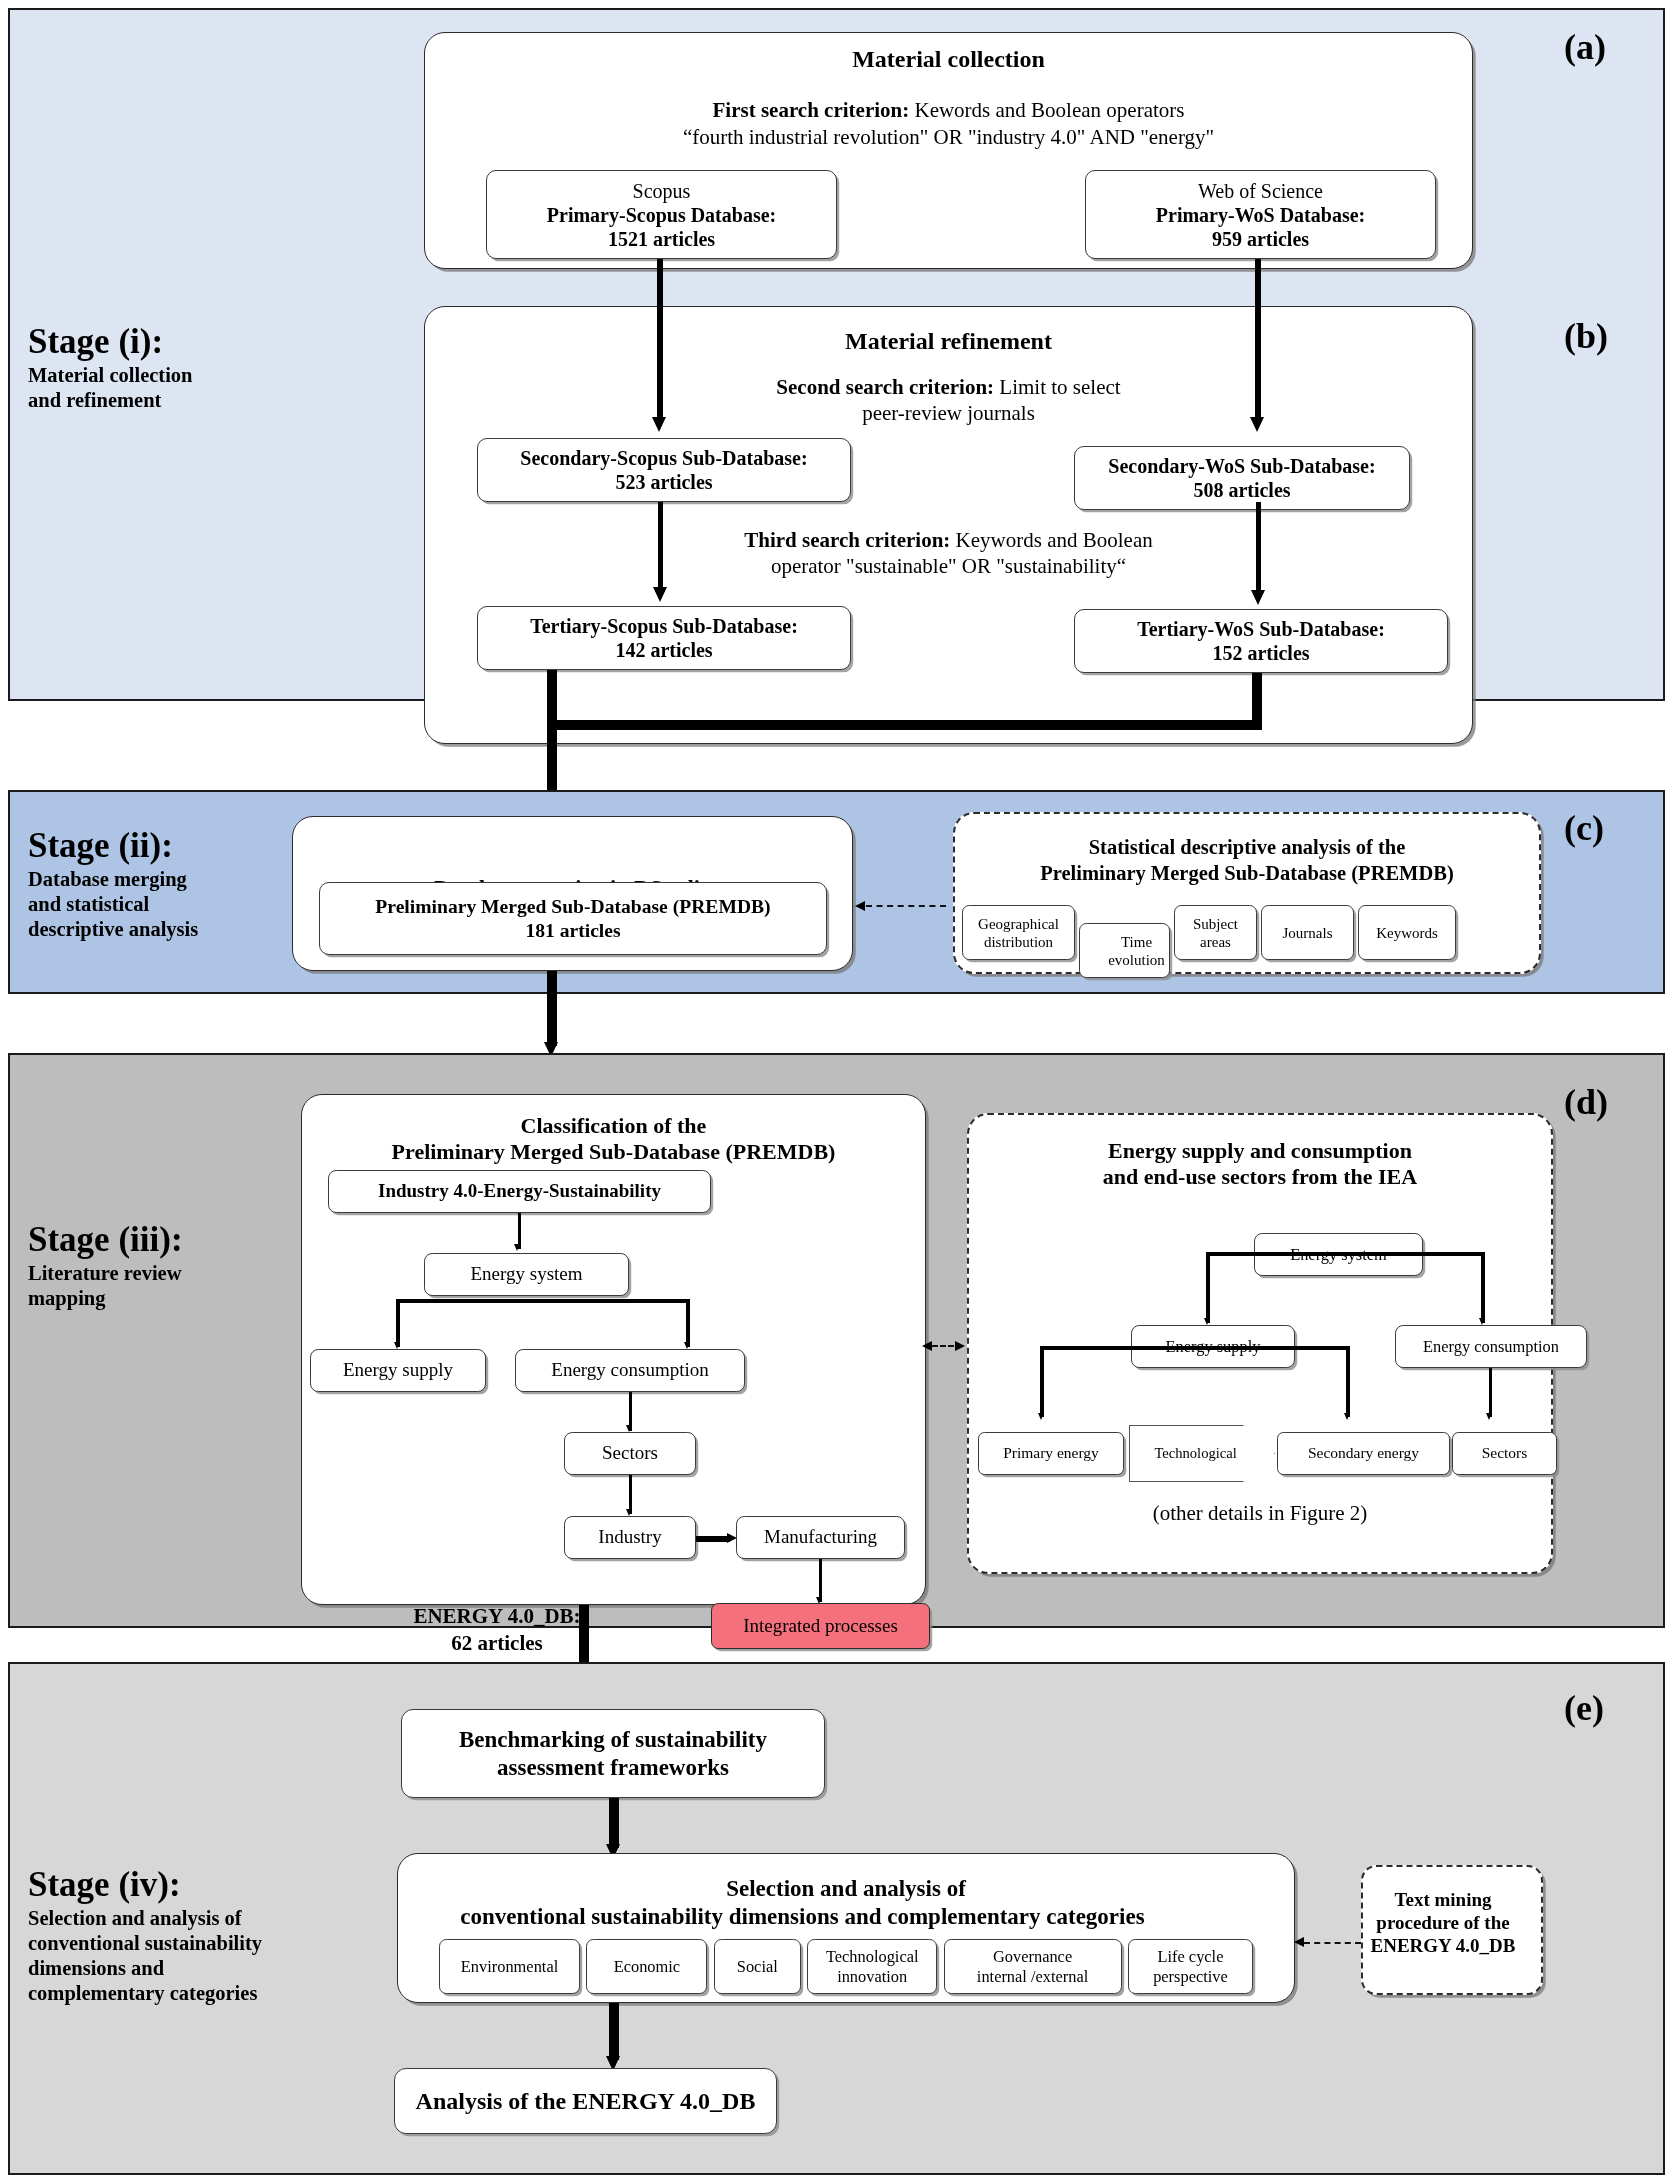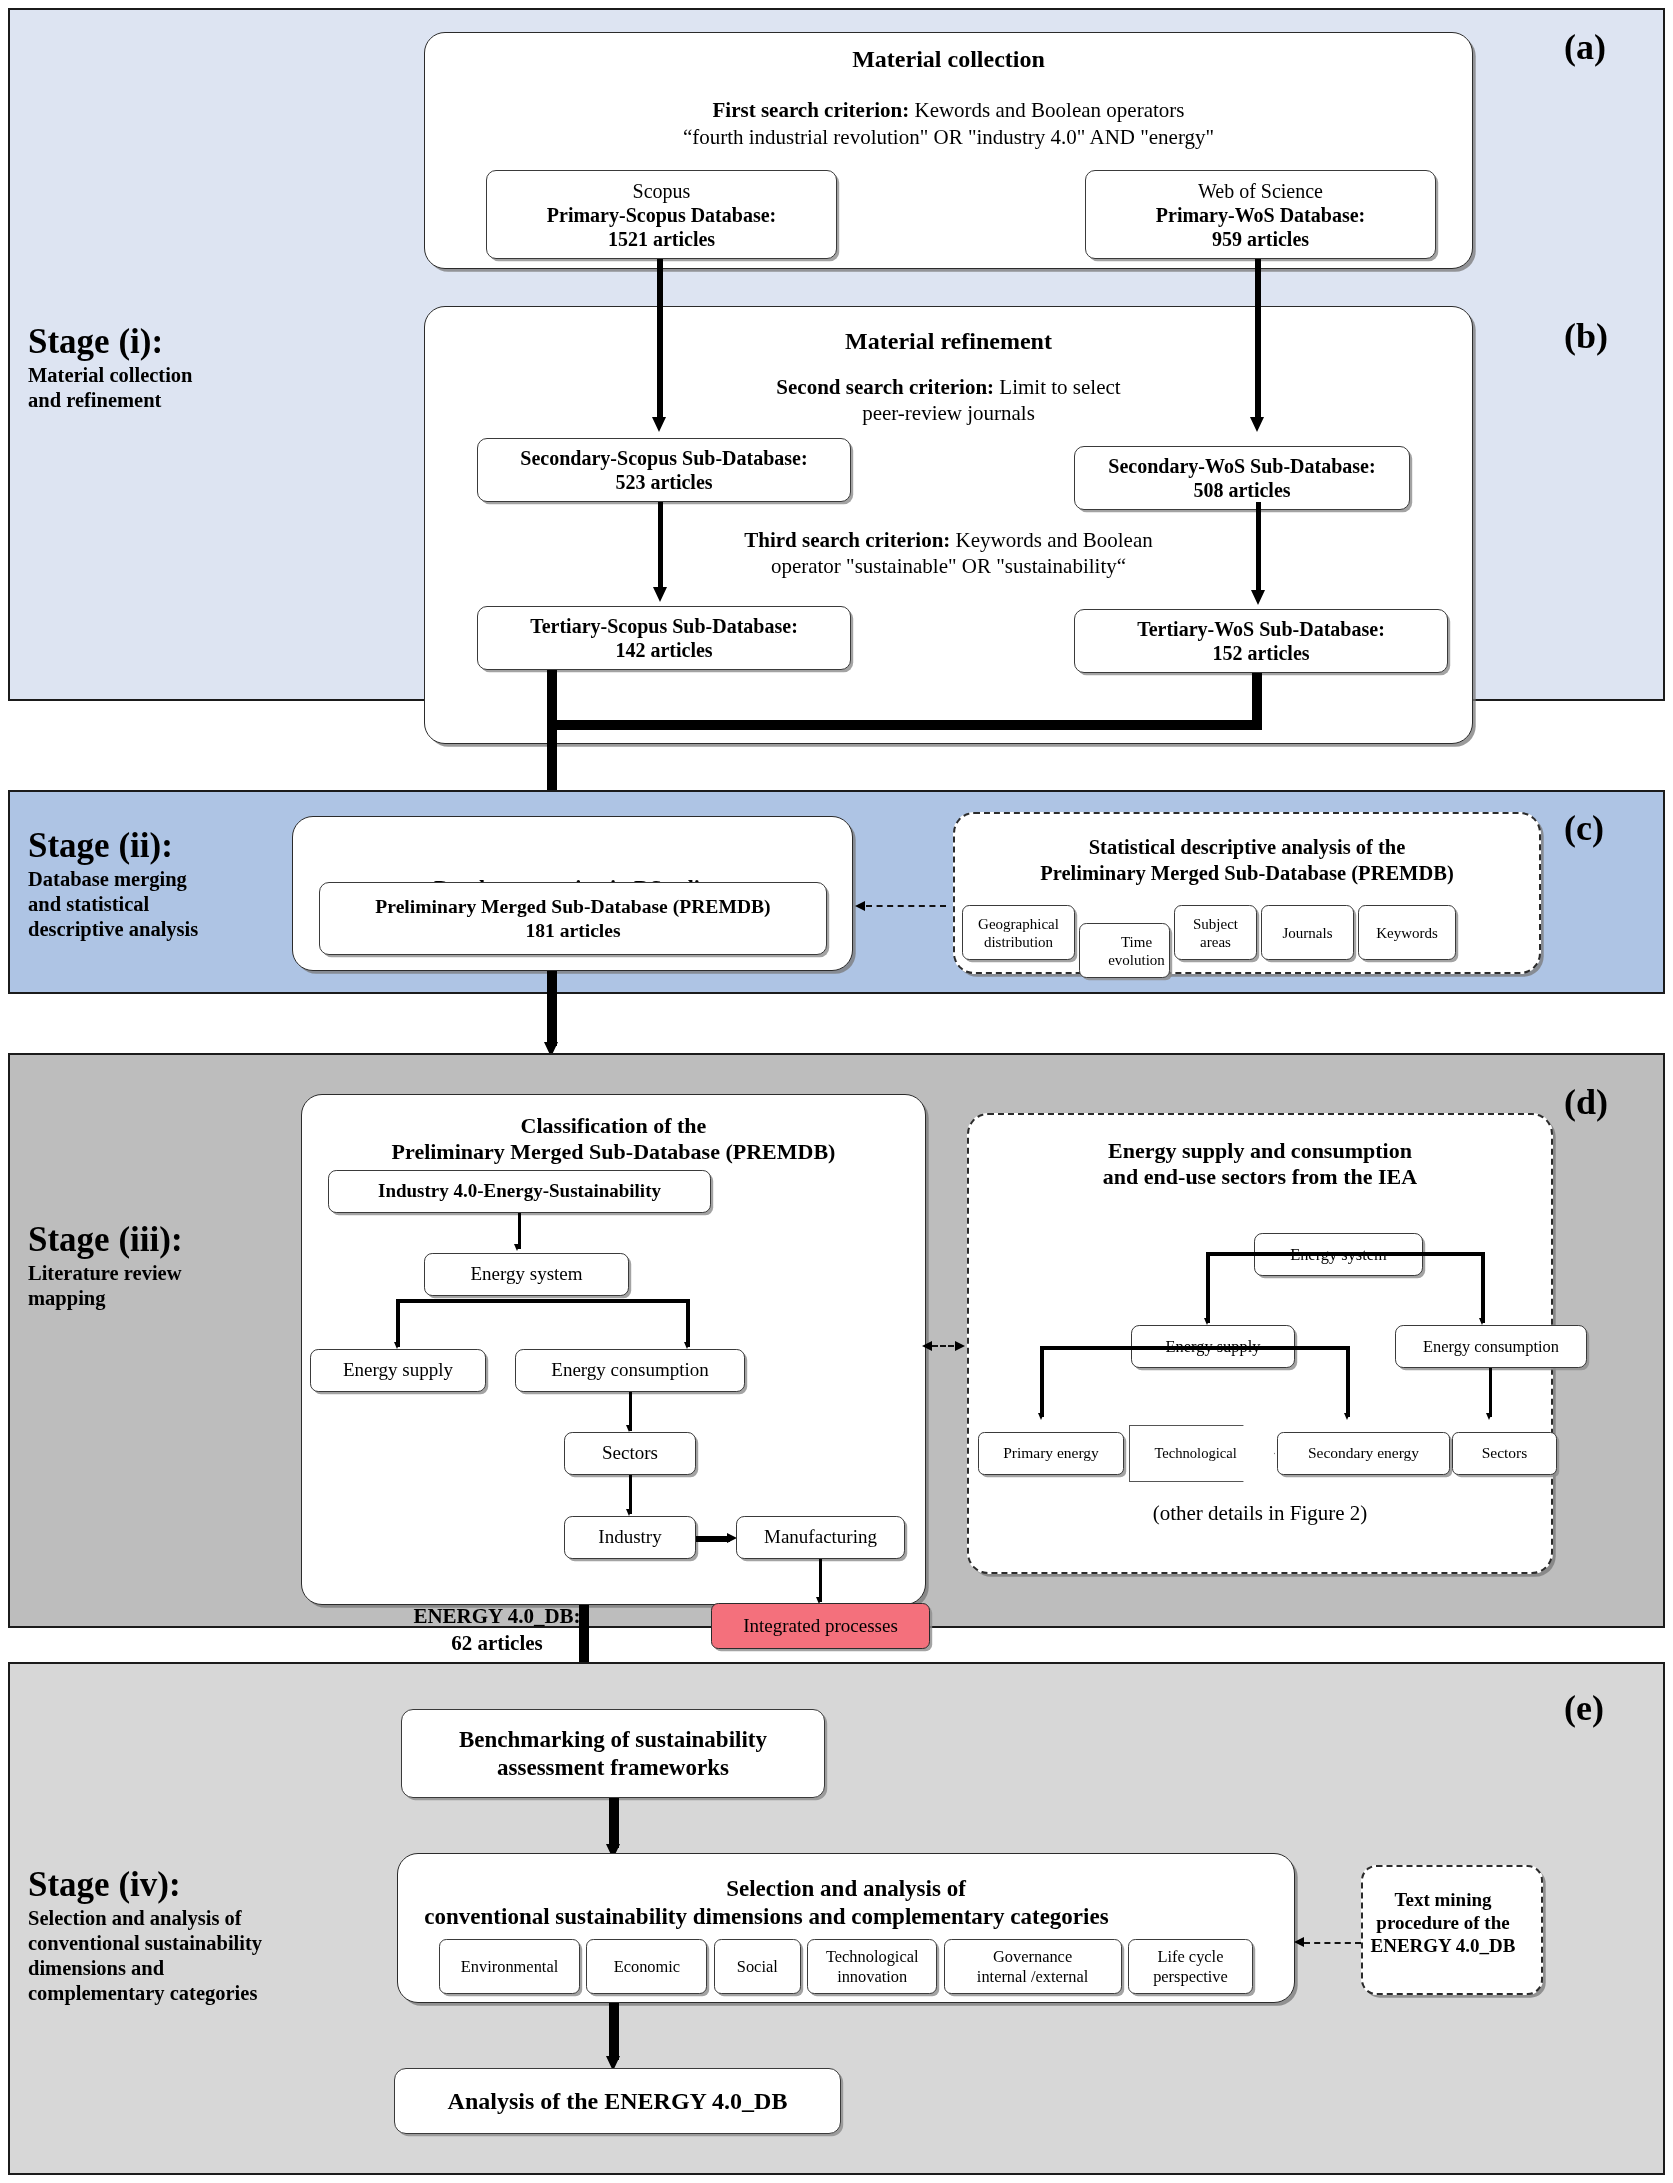--- a/index.html
+++ b/index.html
@@ -343,21 +343,21 @@
       <div>Benchmarking of sustainability</div>
       <div>assessment frameworks</div>
     </div>
   </div>
 
   <div class="vline" style="left:609px;top:1798px;width:10px;height:50px;"></div>
   <div class="arrowhead ah-down" style="left:606px;top:1844px;"></div>
 
   <div class="rbox" style="left:397px;top:1853px;width:898px;height:150px;"></div>
   <div class="b-title" style="left:397px;top:1875px;width:898px;font-size:23px;">Selection and analysis of</div>
-  <div class="b-title" style="left:397px;top:1903px;width:739px;font-size:23px;">conventional sustainability dimensions and complementary categories</div>
+  <div class="b-title" style="left:397px;top:1903px;width:739px;font-size:23px;padding-left:36px;">conventional sustainability dimensions and complementary categories</div>
 
   <div style="position:absolute;left:406px;top:1939px;width:880px;display:flex;gap:6.4px;justify-content:center;align-items:flex-end;">
     <div class="node" style="position:relative;left:0;top:0;width:141px;height:55px;border-radius:7.3px;">
       <div class="inner" style="font-size:16.4px;white-space:pre-line;">Environmental</div>
     </div>
     <div class="node" style="position:relative;left:0;top:0;width:121px;height:55px;border-radius:7.3px;">
       <div class="inner" style="font-size:16.4px;white-space:pre-line;">Economic</div>
     </div>
     <div class="node" style="position:relative;left:0;top:0;width:87px;height:55px;border-radius:7.3px;">
       <div class="inner" style="font-size:16.4px;white-space:pre-line;">Social</div>
@@ -380,18 +380,18 @@
   <div class="arrowhead ah-left-sm" style="left:1294px;top:1937px;"></div>
 
   <div class="rbox dashed" style="left:1361px;top:1865px;width:182px;height:130px;border-radius:15.5px;"></div>
   <div class="b-title" style="left:1361px;top:1888px;width:164px;font-size:19px;white-space:pre-line;">Text mining
 procedure of the
 ENERGY 4.0_DB</div>
 
   <div class="vline" style="left:609px;top:2003px;width:10px;height:57px;"></div>
   <div class="arrowhead ah-down" style="left:606px;top:2056px;"></div>
 
-  <div class="node" style="left:394px;top:2068px;width:447px;height:66px;border-radius:12px;">
+  <div class="node" style="left:394px;top:2068px;width:383px;height:66px;border-radius:12px;">
     <div class="inner bold" style="font-size:24px;">Analysis of the ENERGY 4.0_DB</div>
   </div>
 
 </div>
 
 
 </body></html>

